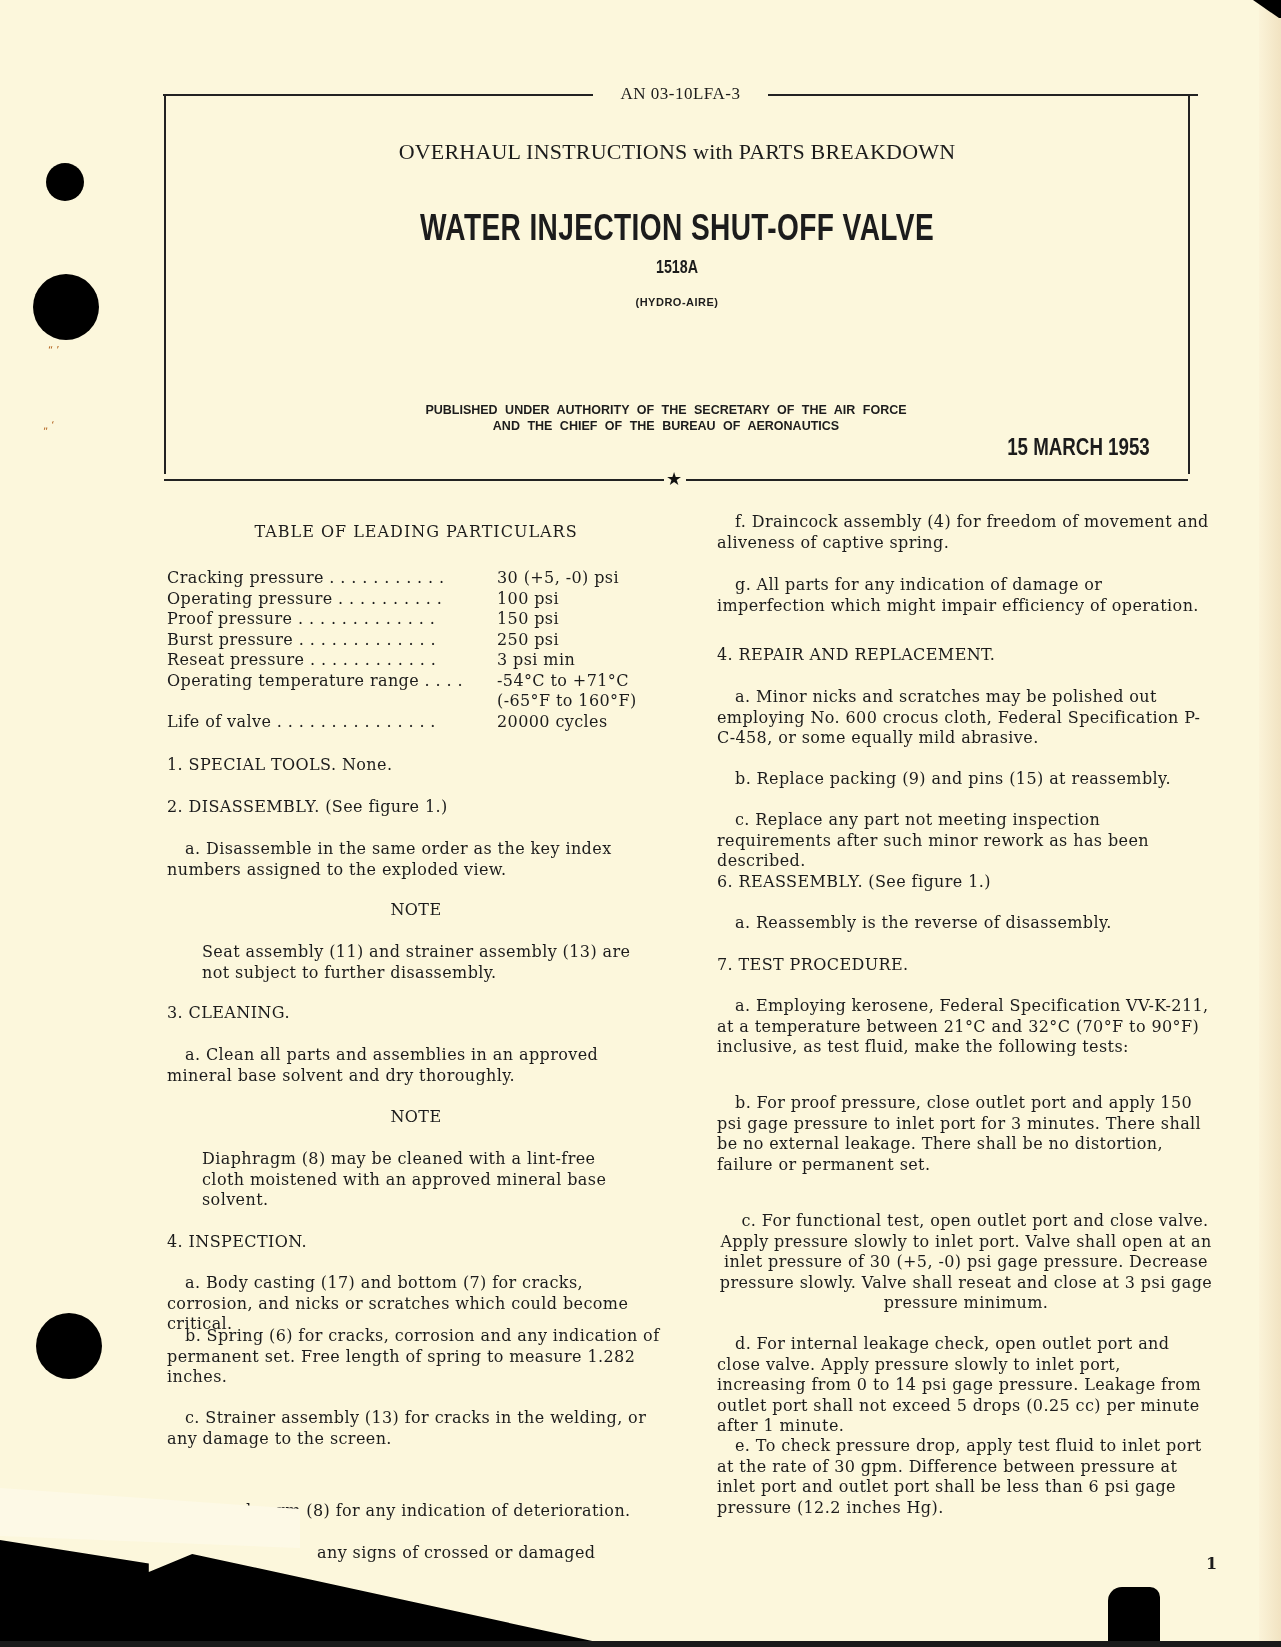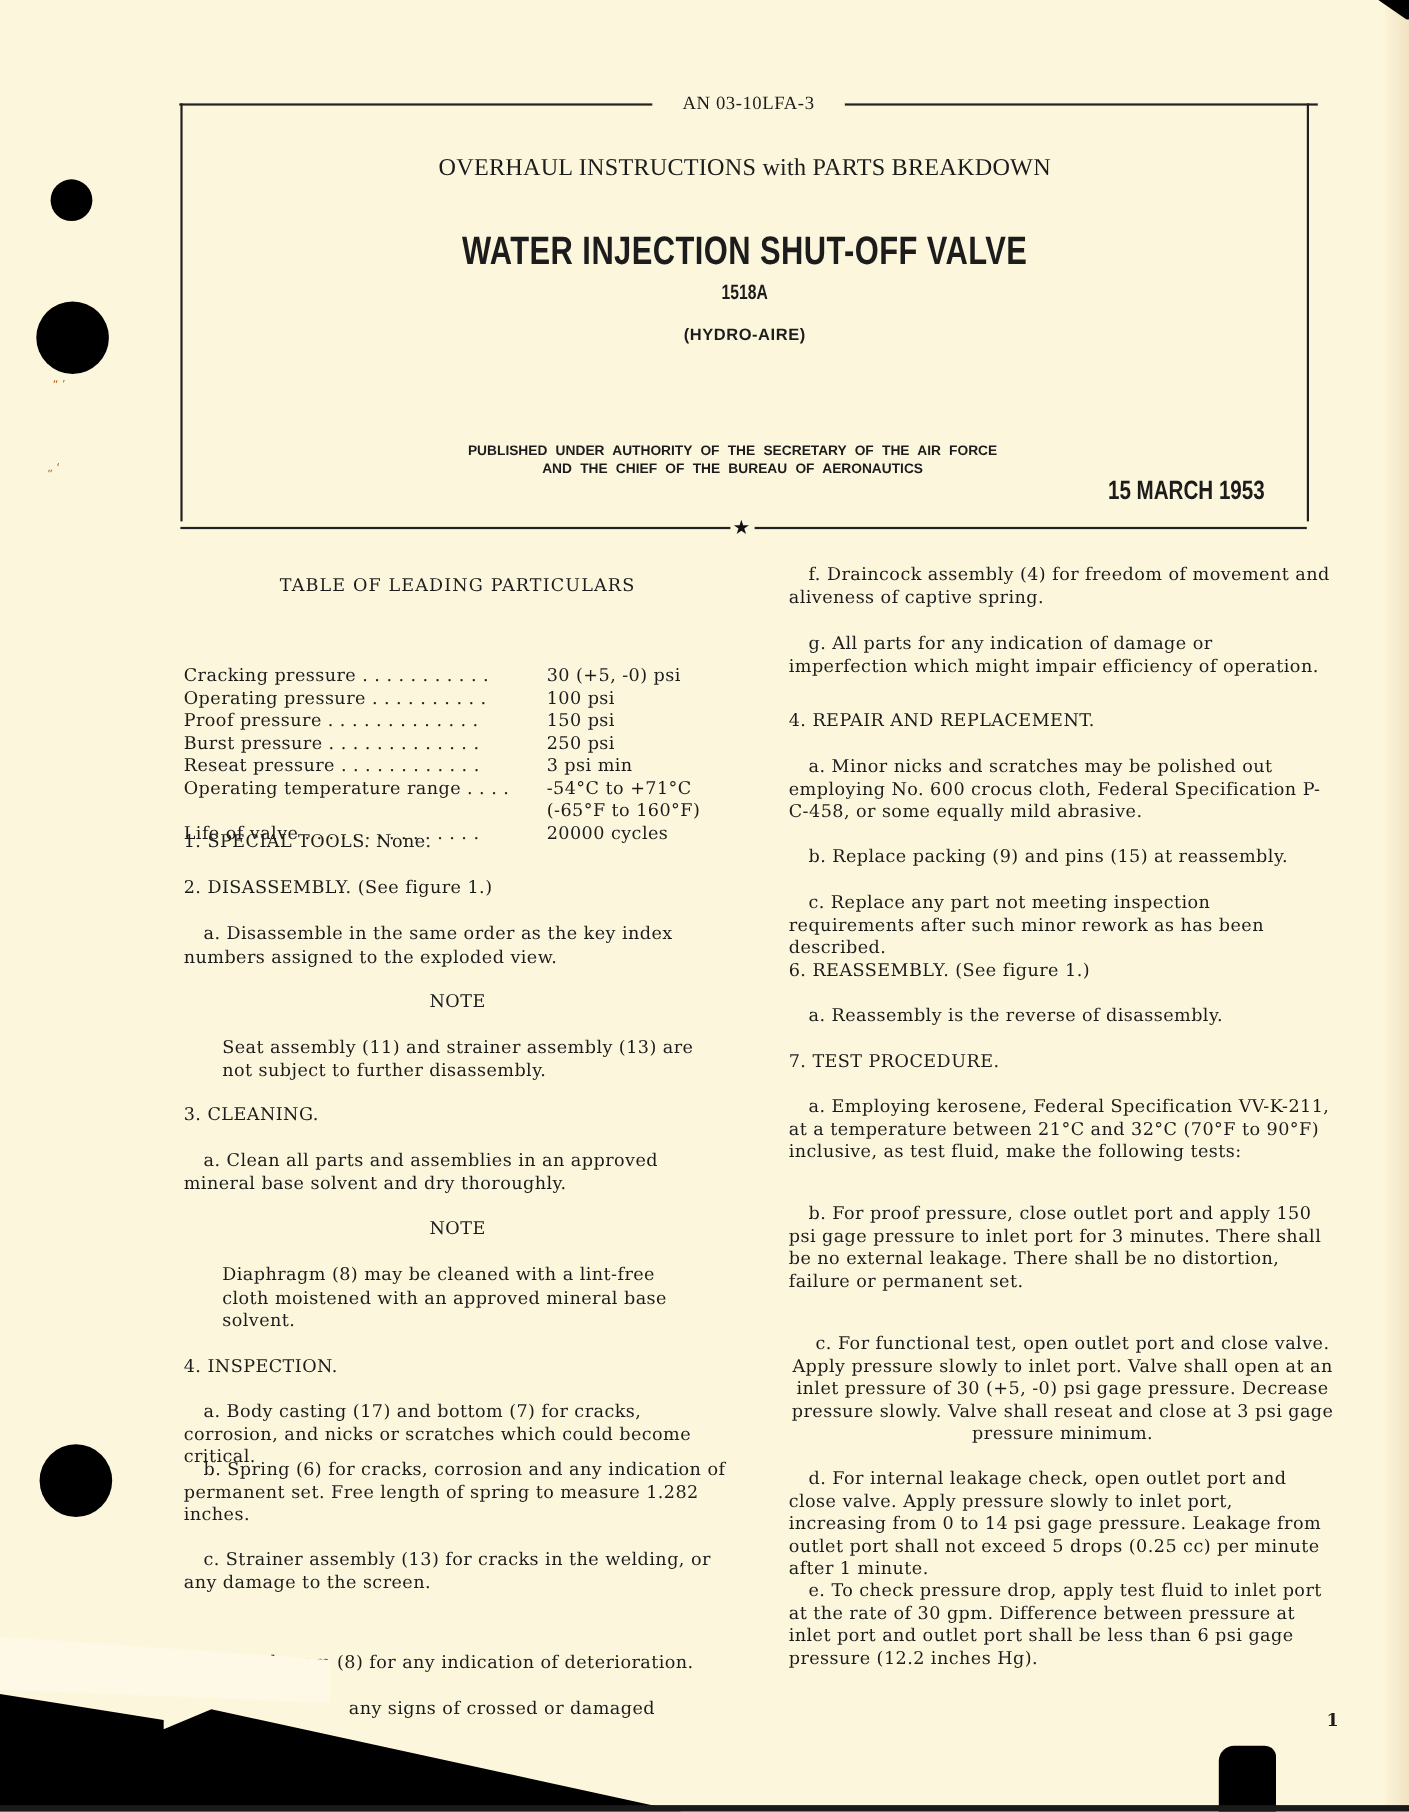--- a/index.html
+++ b/index.html
@@ -41,21 +41,21 @@
     font-family: "Liberation Sans", sans-serif; font-weight: bold; font-size: 36px;
     transform: scaleX(0.78); letter-spacing: 0.5px;
   }
   .model-number {
     position: absolute; left: 0; right: 0; top: 162px; text-align: center;
     font-family: "Liberation Sans", sans-serif; font-weight: bold; font-size: 19px;
     transform: scaleX(0.75);
   }
   .manufacturer {
     position: absolute; left: 0; right: 0; top: 202px; text-align: center;
-    font-family: "Liberation Sans", sans-serif; font-weight: bold; font-size: 15px; letter-spacing: 0.5px;
+    font-family: "Liberation Sans", sans-serif; font-weight: bold; font-size: 11px; letter-spacing: 0.5px;
   }
   .authority {
     position: absolute; left: 240px; width: 520px; top: 308px; text-align: center;
     font-family: "Liberation Sans", sans-serif; font-weight: bold; font-size: 12.5px; line-height: 16px;
     word-spacing: 4px;
   }
   .pub-date {
     position: absolute; right: 38px; top: 339px;
     font-family: "Liberation Sans", sans-serif; font-weight: bold; font-size: 24px;
     transform: scaleX(0.78); transform-origin: right center;
@@ -127,21 +127,21 @@
 
 <div class="star-rule">
   <div class="rule" style="left:0;width:500px;"></div>
   <span class="star-icon">★</span>
   <div class="rule" style="left:522px;width:502px;"></div>
 </div>
 
 <div class="col col-left">
   <div class="blk table-title" style="top:7px;">TABLE OF LEADING PARTICULARS</div>
 
-  <div class="blk" style="top:53px;margin-top:36px;">
+  <div class="blk" style="top:53px;">
     <div class="spec-row">
         <span class="spec-label">Cracking pressure . . . . . . . . . . .</span>
         <span class="spec-value">30 (+5, -0) psi</span>
       </div>
     <div class="spec-row">
         <span class="spec-label">Operating pressure  . . . . . . . . . .</span>
         <span class="spec-value">100 psi</span>
       </div>
     <div class="spec-row">
         <span class="spec-label">Proof pressure . . . . . . . . . . . . .</span>

